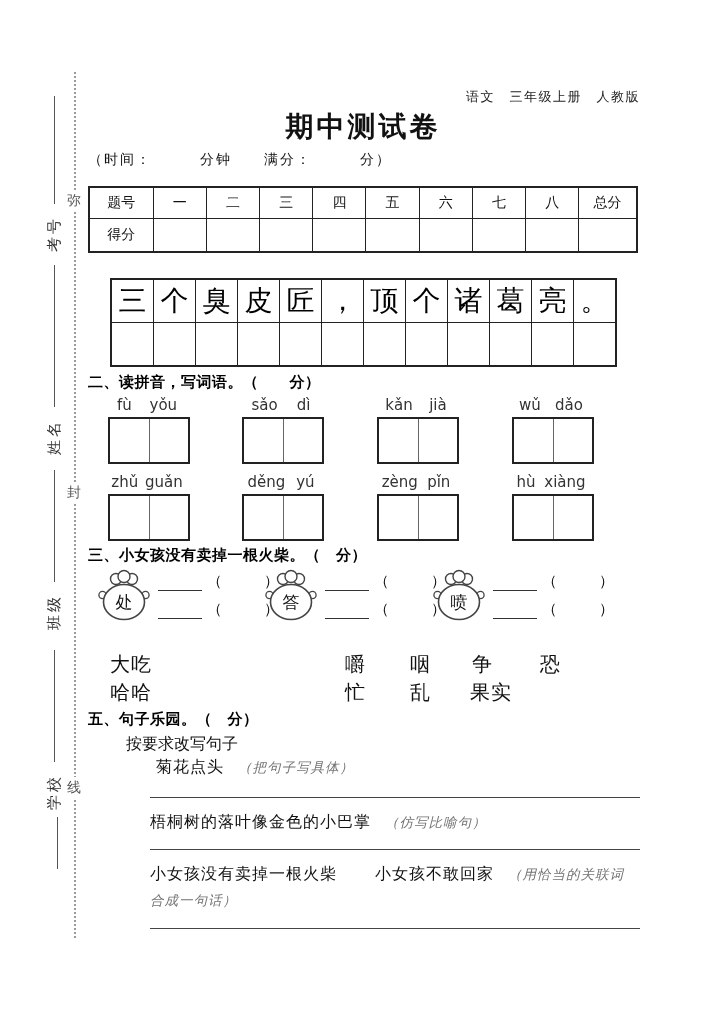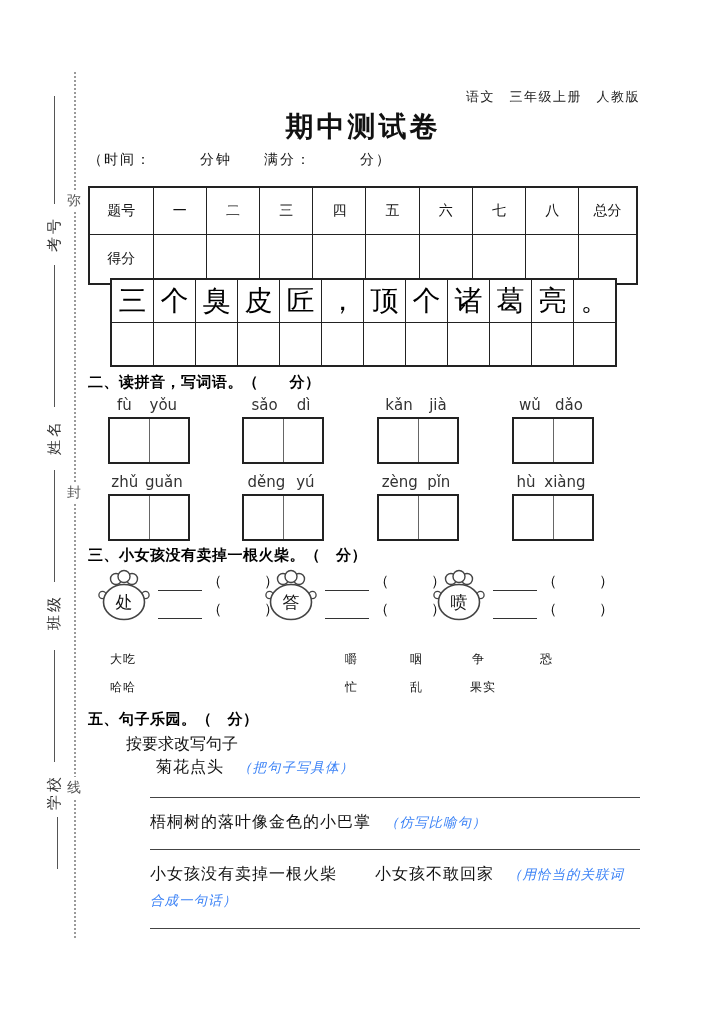--- a/index.html
+++ b/index.html
@@ -35,21 +35,21 @@
   .edition { font-family:"Liberation Sans", sans-serif; font-size:13px; color:#222; letter-spacing:1.5px; }
   .title-wrap { left:88px; top:108px; width:550px; text-align:center; }
   .title { font-size:28px; font-weight:bold; letter-spacing:3px; font-family:"Liberation Serif", serif; }
   .subtitle-wrap { left:88px; top:150px; width:550px; text-align:left; }
   .subtitle { font-size:14px; letter-spacing:2px; color:#111; }
 
   
   table.score { border-collapse:collapse; table-layout:fixed; width:550px; border:2px solid #222; background:#fff; }
   table.score td {
     border:1px solid #222; height:22px; text-align:center; vertical-align:middle;
-    font-family:"Liberation Sans", sans-serif; font-size:14px; color:#111; padding:12px;
+    font-family:"Liberation Sans", sans-serif; font-size:14px; color:#111; padding:4px;
   }
   table.score tr.val td { height:24px; }
 
   
   .qhead { font-family:"Liberation Sans", sans-serif; font-weight:bold; font-size:15px; color:#000; letter-spacing:0.5px; }
 
   
   table.wgrid { border-collapse:collapse; table-layout:fixed; border:2px solid #222; background:#fff; }
   table.wgrid td {
     border:1px solid #222; width:41px; height:42px; padding:0;
@@ -64,26 +64,26 @@
   .wbox::after { content:""; position:absolute; left:50%; top:0; bottom:0; border-left:1px solid #666; }
 
   
   .q3slot { position:absolute; display:flex; align-items:flex-end; font-size:15px; color:#111; }
   .q3slot .blankline { width:44px; height:17px; border-bottom:1.2px solid #333; margin-right:5px; }
   .q3slot .pgap { width:42px; }
   .pouch { position:absolute; }
   .pouch text { font-family:"Liberation Serif", serif; }
 
   
-  .frag { position:absolute; font-size:12px; color:#111; font-family:"Liberation Serif", serif; letter-spacing:1px; }
+  .frag { position:absolute; font-size:20px; color:#111; font-family:"Liberation Serif", serif; letter-spacing:1px; }
 
   
   .intro { font-family:"Liberation Sans", sans-serif; font-size:16px; color:#111; }
   .sentence { font-size:16px; color:#111; letter-spacing:1px; font-family:"Liberation Serif", serif; }
-  .hint { font-size:13.5px; color:#3b82f6; font-style:italic; margin-left:14px; letter-spacing:1px; }
+  .hint { font-size:13.5px; color:#737373; font-style:italic; margin-left:14px; letter-spacing:1px; }
   .hint.solo { margin-left:0; }
   .ansline { position:absolute; left:150px; width:490px; border-top:1.2px solid #444; height:0; }
   .gapwide { display:inline-block; width:38px; }
 </style>
 </head>
 <body>
 
 <div class="page">
 
   <div class="seal-dotted"></div>

